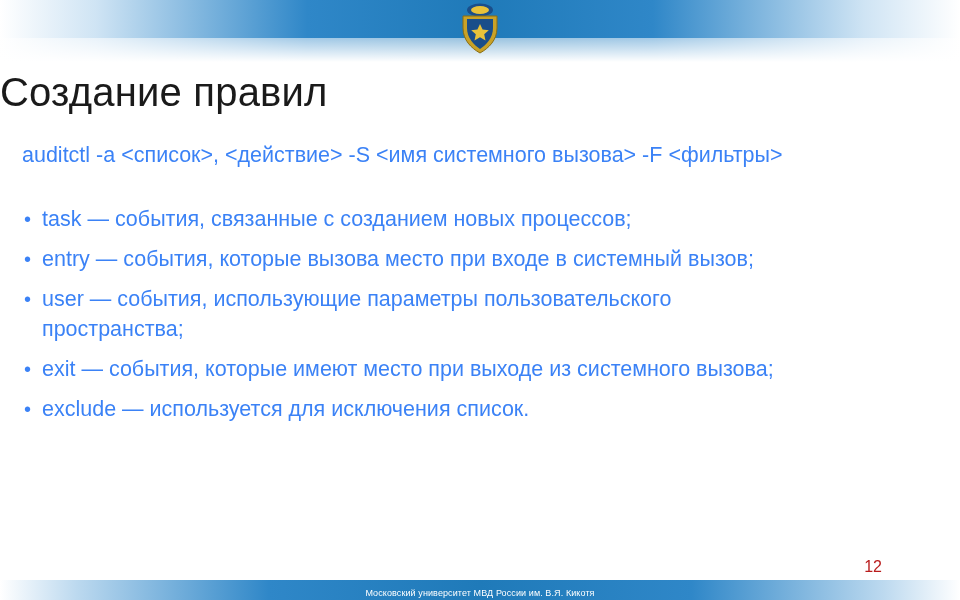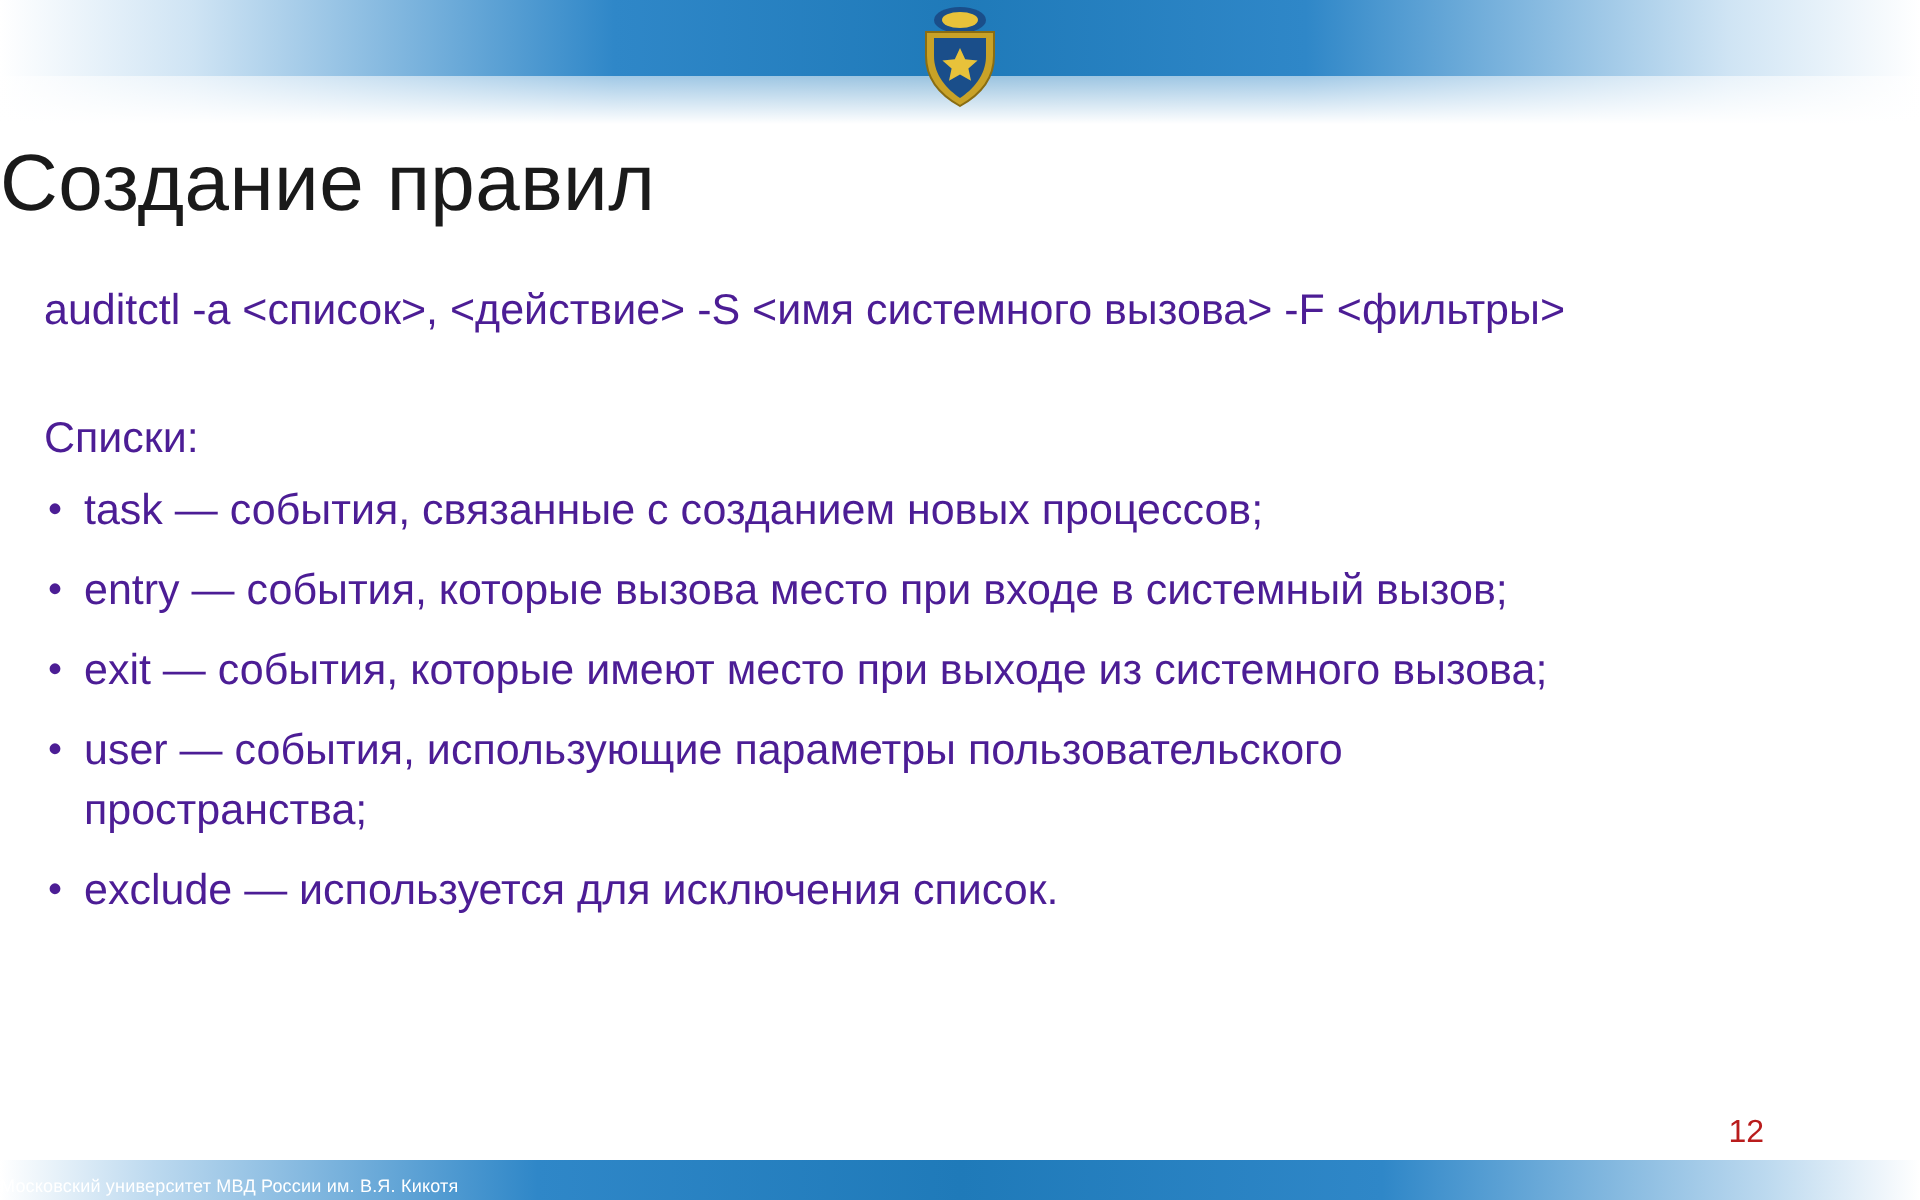--- a/index.html
+++ b/index.html
@@ -72,21 +72,21 @@
     font-weight: normal;
     letter-spacing: 0.2px;
   }
 
   
   .body {
     position: absolute;
     top: 140px;
     left: 22px;
     width: 916px;
-    color: #4c1d95;
+    color: #3b82f6;
     font-size: 21.5px;
     line-height: 30px;
   }
 
   .syntax {
     margin: 0 0 6px 0;
     width: 830px;
   }
 
   .spacer {
@@ -134,20 +134,21 @@
                 #1f7ab9 50%,
                 #2f87c8 72%,
                 #bcd9ef 92%,
                 #ffffff 100%);
   }
   .footer-text {
     position: absolute;
     left: 0;
     bottom: 2px;
     width: 960px;
+    text-align: center;
     font-size: 9px;
     color: #ffffff;
     letter-spacing: 0.1px;
   }
   .page-number {
     position: absolute;
     right: 78px;
     bottom: 24px;
     font-size: 16px;
     color: #b91c1c;
@@ -169,37 +170,36 @@
   </svg>
 
   <div class="title">Создание правил</div>
 
   <div class="body">
 
     <p class="syntax">auditctl -a &lt;список&gt;, &lt;действие&gt; -S &lt;имя системного вызова&gt; -F &lt;фильтры&gt;</p>
 
     <div class="spacer"></div>
 
-    <p class="lists-label">Списки:</p>
 
     <ul class="bullets">
       <li>
         <span>task — события, связанные с созданием новых процессов;</span>
       </li>
       <li>
         <span>entry — события, которые вызова место при входе в системный вызов;</span>
-      </li>
-      <li>
-        <span>exit — события, которые имеют место при выходе из системного вызова;</span>
       </li>
       <li>
         <span>user — события, использующие параметры пользовательского</span>
         <span class="cont">пространства;</span>
       </li>
       <li>
+        <span>exit — события, которые имеют место при выходе из системного вызова;</span>
+      </li>
+      <li>
         <span>exclude — используется для исключения список.</span>
       </li>
     </ul>
 
   </div>
 
   <div class="page-number">12</div>
 
   <div class="footer-bar"></div>
   <div class="footer-text">Московский университет МВД России им. В.Я. Кикотя</div>

